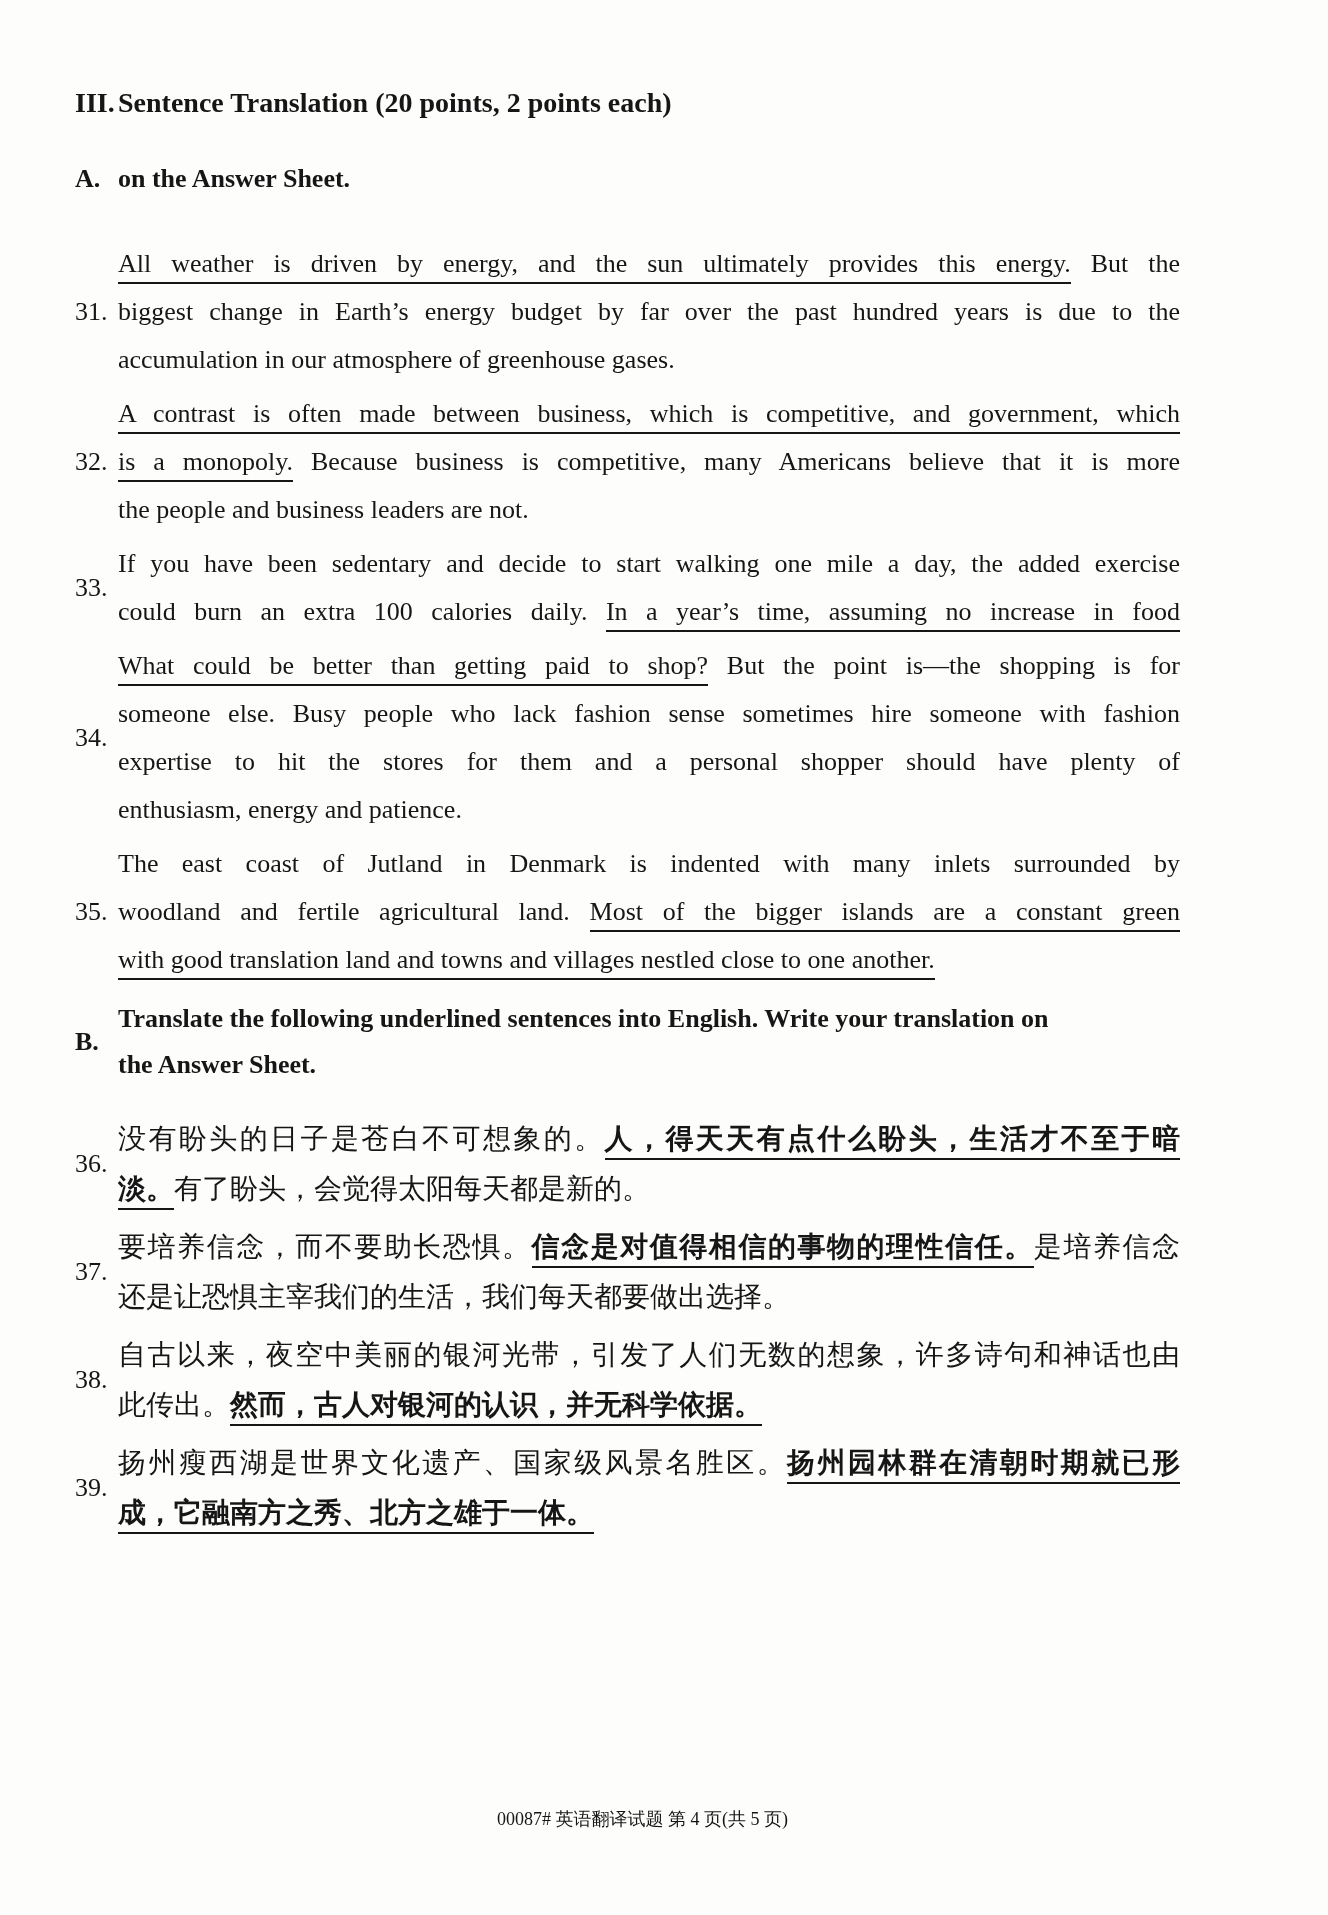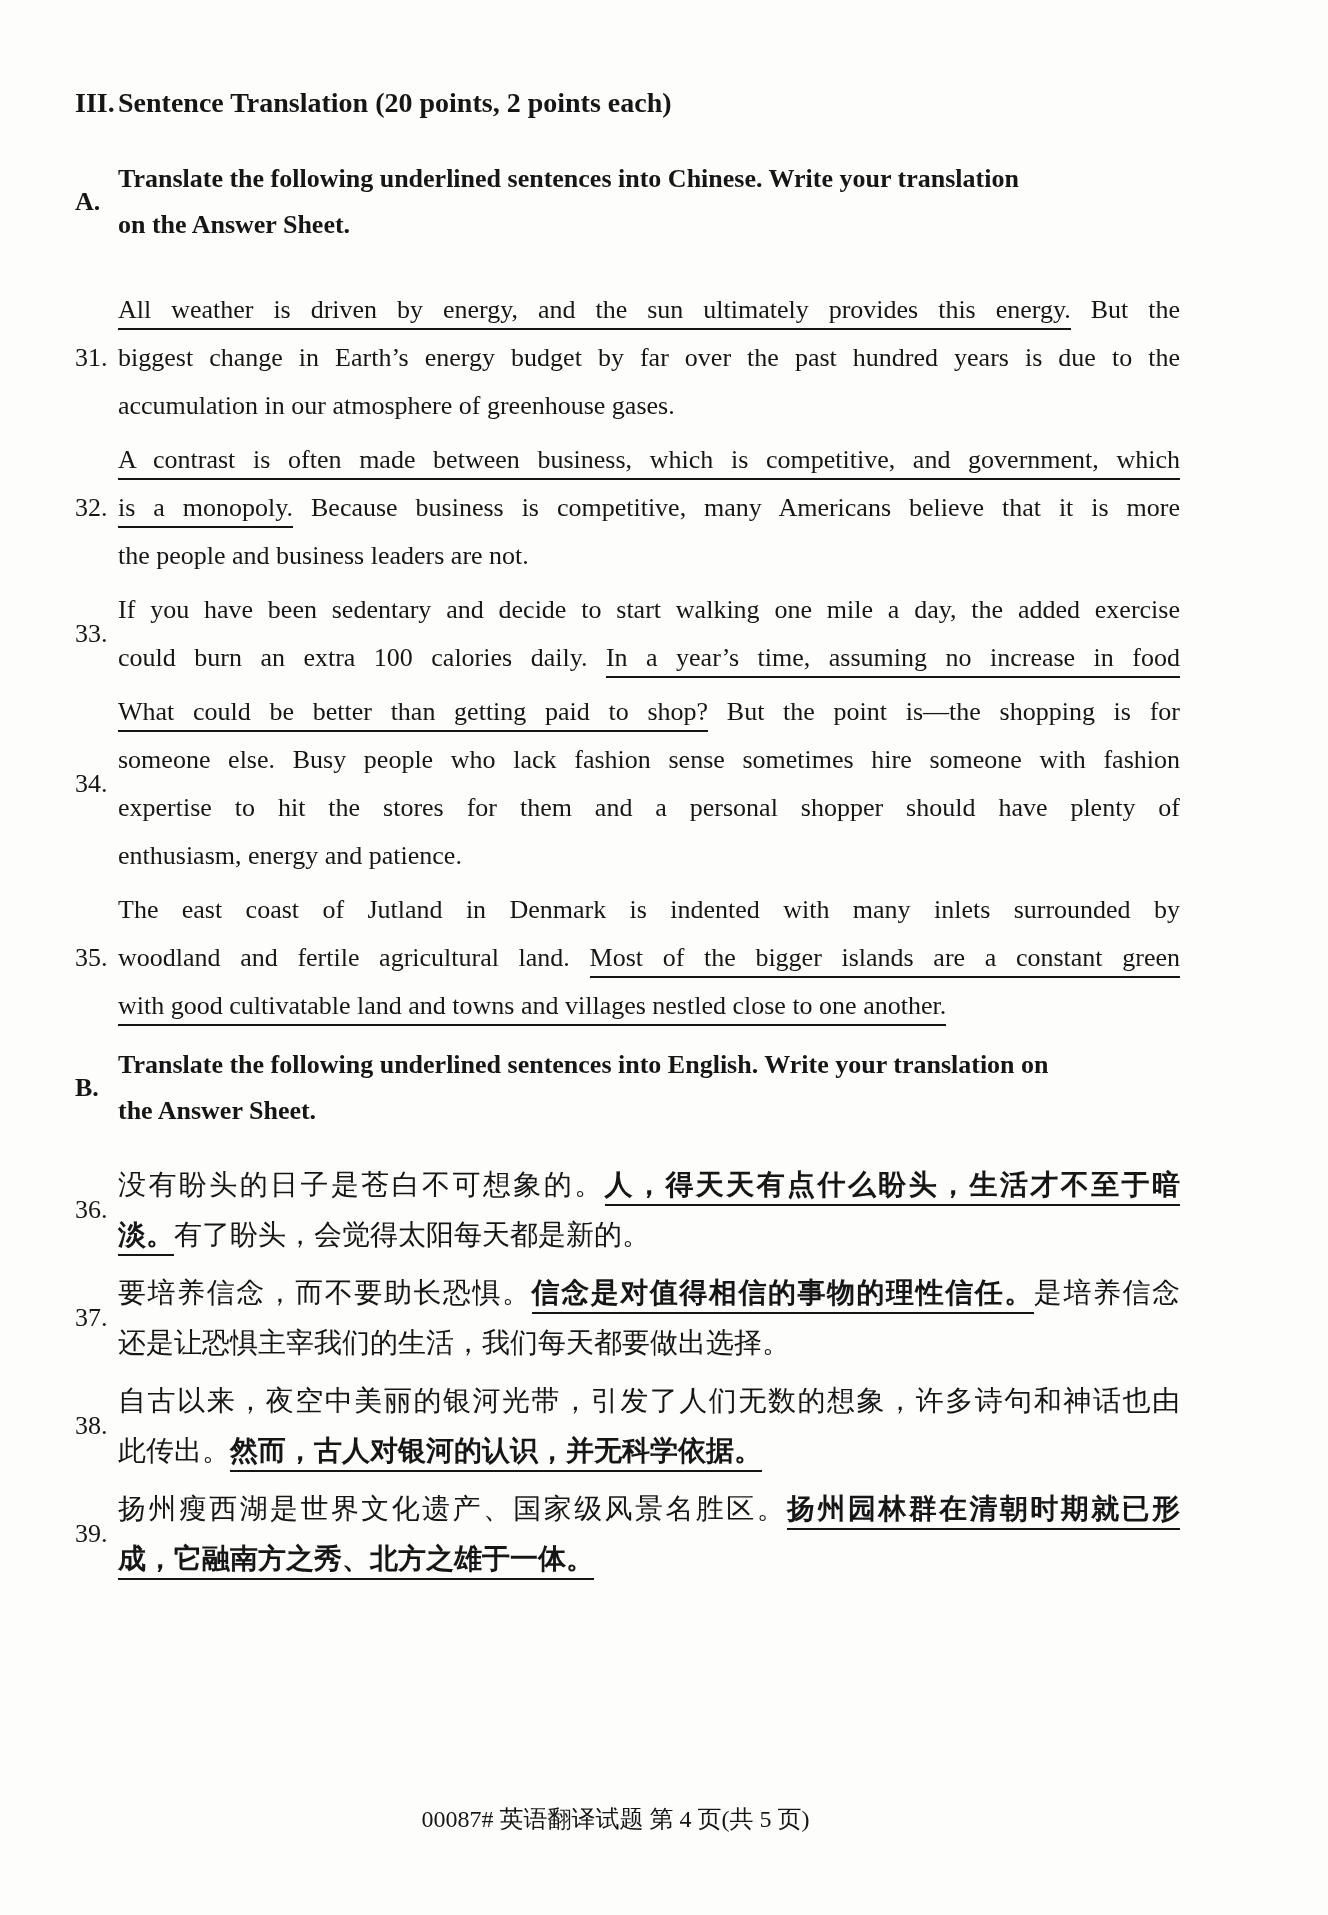--- a/index.html
+++ b/index.html
@@ -34,42 +34,41 @@
   .q-list.cjk .item { font-size: 28px; margin-bottom: 8px; }
   .q-list.cjk .item .num { line-height: 50px; font-size: 26px; }
   .q-list.cjk .item .line { line-height: 50px; }
 
   .u { border-bottom: 2px solid #161616; padding-bottom: 4px; }
   .q-list.cjk .u { padding-bottom: 4px; font-weight: bold; }
 
   .footer {
     position: absolute;
     top: 1802px;
-    left: 63px;
+    left: 90px;
     width: 1105px;
     text-align: center;
-    font-size: 24px;
+    font-size: 18px;
     line-height: 34px;
   }
 </style>
 </head>
 <body>
 
 <div class="page">
   <div class="content">
 
     <div class="section-head row">
       <span class="gut">III.</span>
       <span class="bodycol">Sentence Translation (20 points, 2 points each)</span>
     </div>
 
     <div class="part-head row">
       <span class="gut">A.</span>
       <span class="bodycol">
-        <span class="line" style="display:block">Translate the following underlined sentences into Chinese. Write your translation</span>
         <span class="line" style="display:block">on the Answer Sheet.</span>
       </span>
     </div>
 
     <div class="q-list" id="items-a">
         <div class="item row">
           <span class="gut num">31.</span>
           <div class="bodycol">
             <div class="line j"><span class="u">All weather is driven by energy, and the sun ultimately provides this energy.</span><span> But the</span></div>
             <div class="line j"><span>biggest change in Earth’s energy budget by far over the past hundred years is due to the</span></div>
@@ -98,21 +97,21 @@
             <div class="line j"><span>someone else. Busy people who lack fashion sense sometimes hire someone with fashion</span></div>
             <div class="line j"><span>expertise to hit the stores for them and a personal shopper should have plenty of</span></div>
             <div class="line"><span>enthusiasm, energy and patience.</span></div>
           </div>
         </div>
         <div class="item row">
           <span class="gut num">35.</span>
           <div class="bodycol">
             <div class="line j"><span>The east coast of Jutland in Denmark is indented with many inlets surrounded by</span></div>
             <div class="line j"><span>woodland and fertile agricultural land. </span><span class="u">Most of the bigger islands are a constant green</span></div>
-            <div class="line"><span class="u">with good cultivatable land and towns and villages nestled close to one another.</span></div>
+            <div class="line"><span class="u">with good translation land and towns and villages nestled close to one another.</span></div>
           </div>
         </div>
       </div>
 
     <div class="part-head b row">
       <span class="gut">B.</span>
       <span class="bodycol">
         <span class="line" style="display:block">Translate the following underlined sentences into English. Write your translation on</span>
         <span class="line" style="display:block">the Answer Sheet.</span>
       </span>

